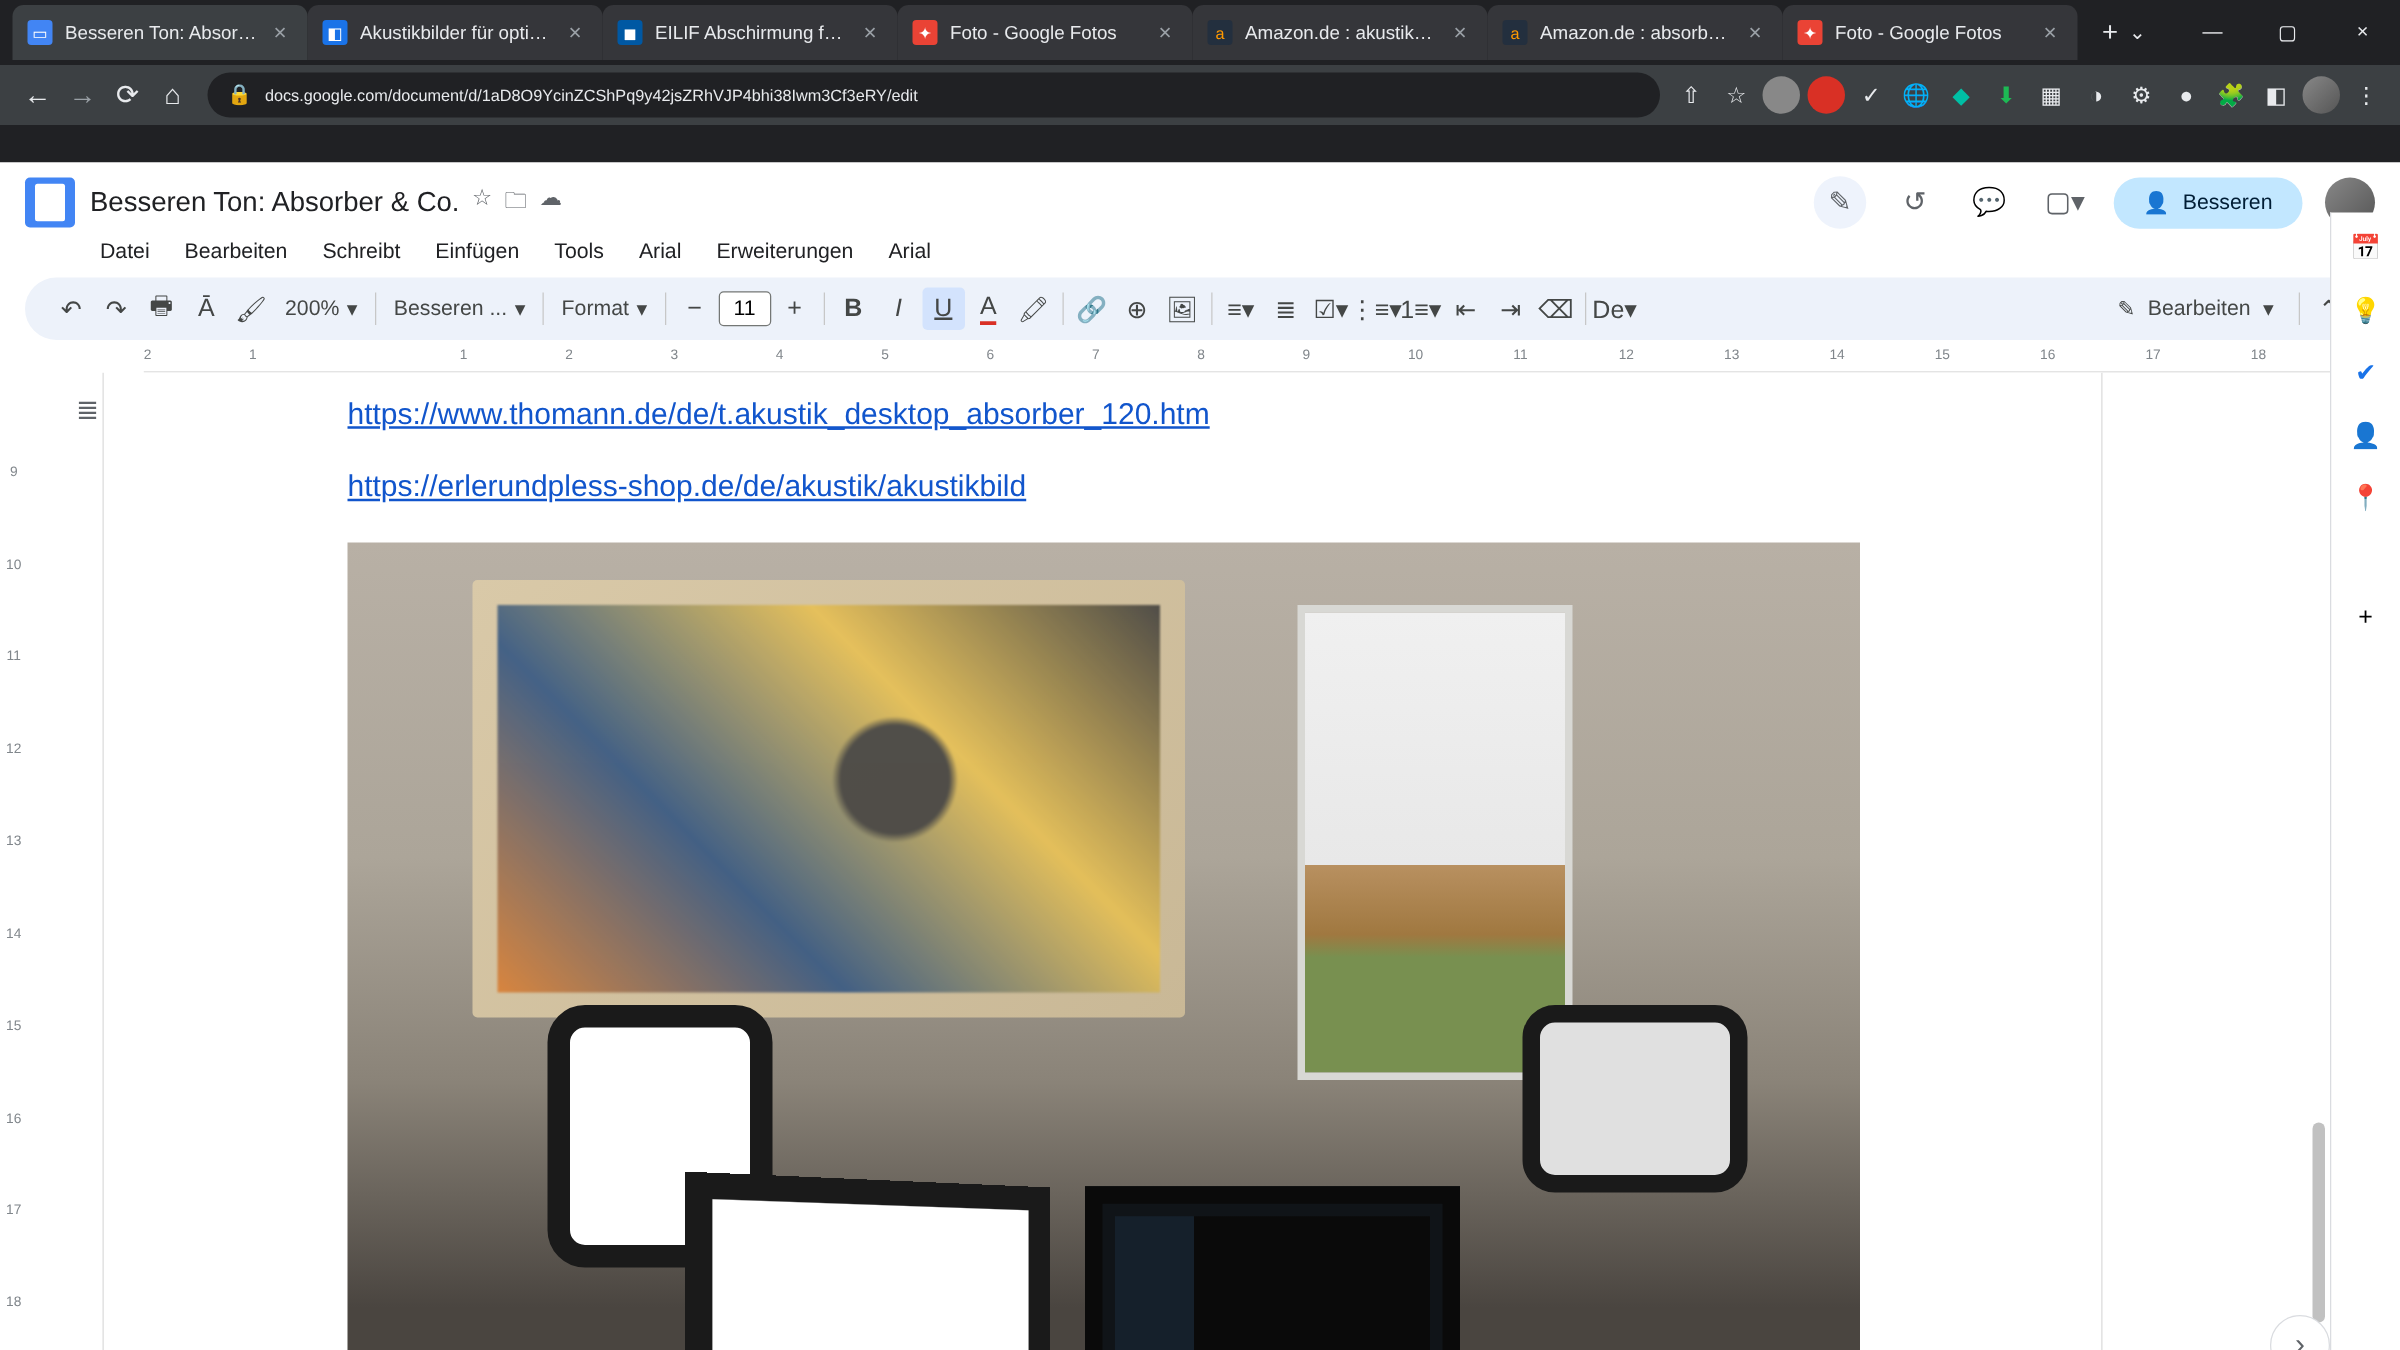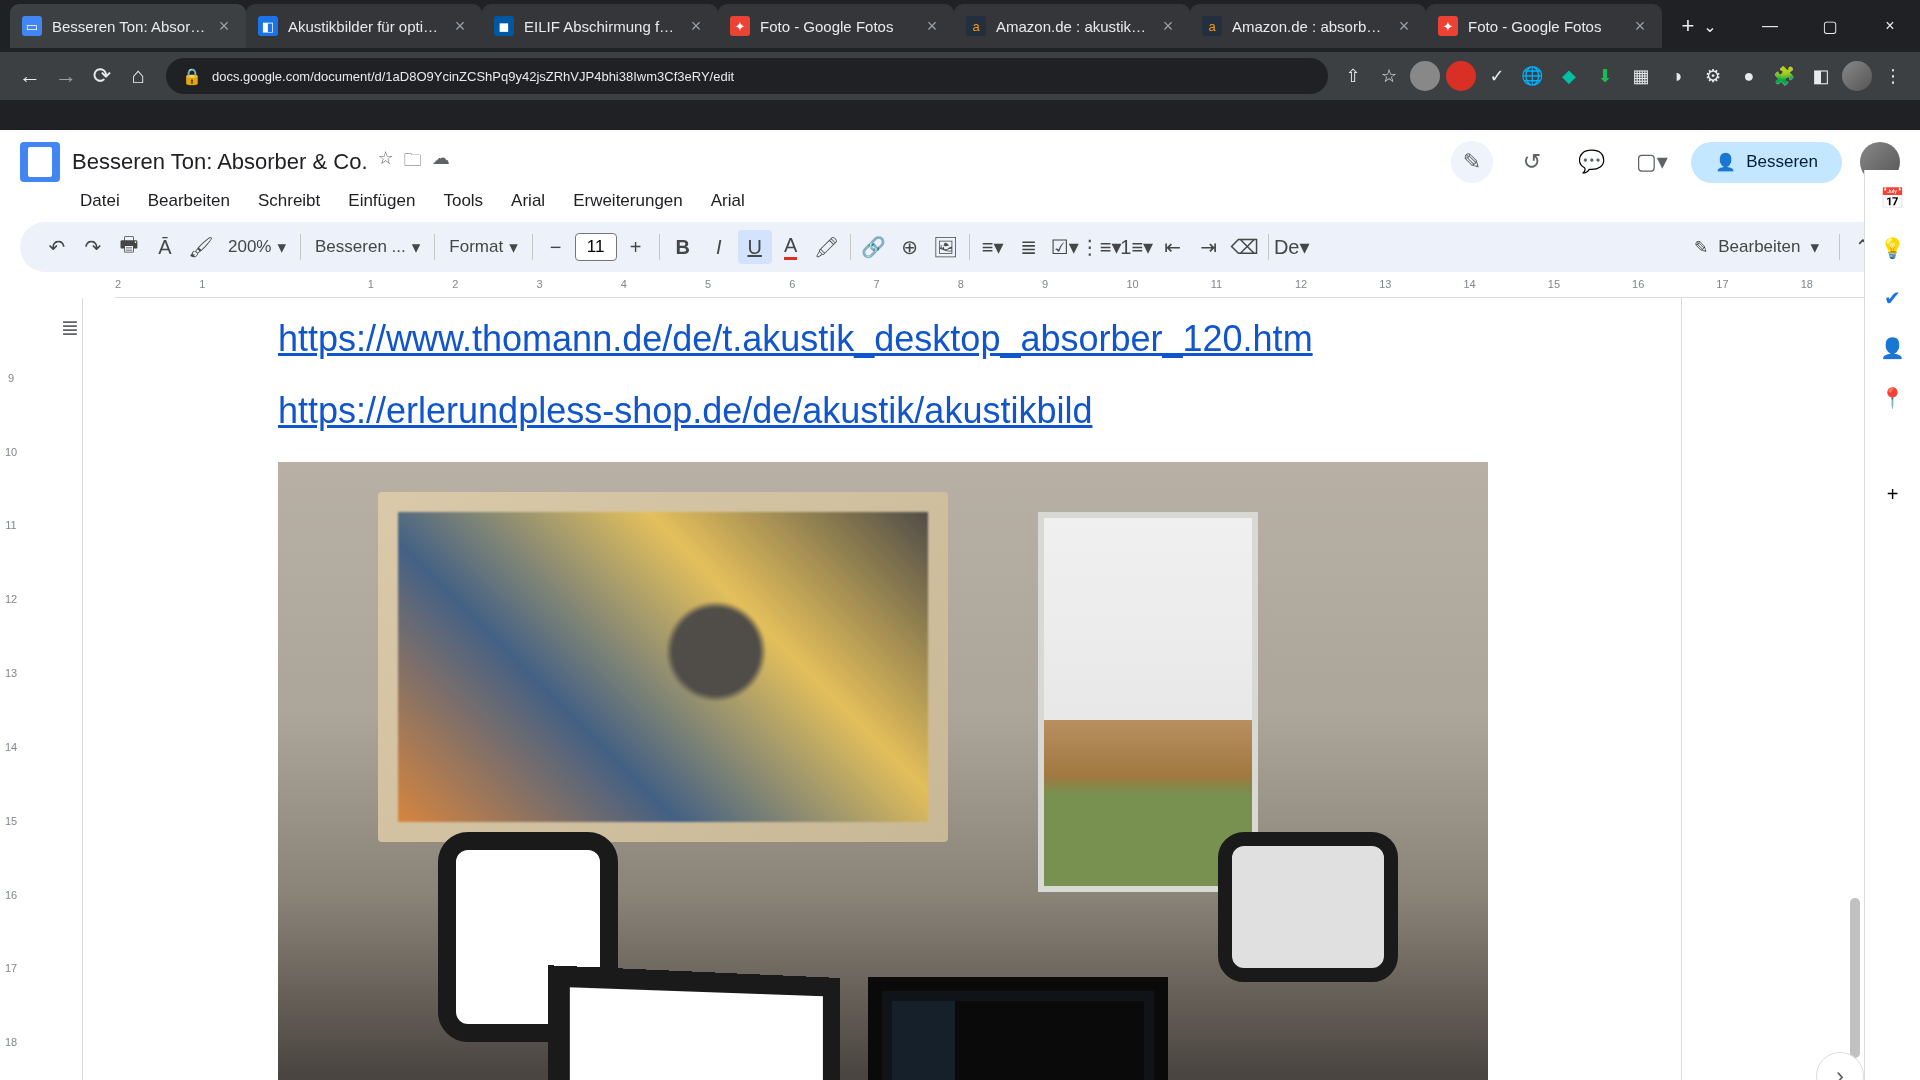--- a/index.html
+++ b/index.html
@@ -56,21 +56,21 @@
 .ruler-tick { flex: 1; text-align: left; position: relative; }
 
 
 .doc-container { flex: 1; display: flex; overflow: hidden; position: relative; }
 .left-gutter { width: 60px; padding-top: 12px; }
 .outline-btn { width: 36px; height: 36px; margin-left: 30px; display: flex; align-items: center; justify-content: center; color: #5f6368; cursor: pointer; font-size: 22px; }
 .v-ruler { width: 22px; color: #80868b; font-size: 11px; padding-top: 0; display: flex; flex-direction: column; }
 .v-ruler div { height: 76px; text-align: center; writing-mode: horizontal-tb; }
 .page-wrap { flex: 1; display: flex; justify-content: flex-start; background: #fff; }
 .page { width: 1600px; background: #fff; border-left: 1px solid #dcdcdc; border-right: 1px solid #dcdcdc; padding: 20px 195px 0 195px; }
-.doc-link { color: #1155cc; text-decoration: underline; font-size: 36px; display: block; margin-bottom: 30px; font-family: Arial; }
+.doc-link { color: #1155cc; text-decoration: underline; font-size: 24px; display: block; margin-bottom: 30px; font-family: Arial; }
 .doc-image { width: 1210px; height: 720px; background: linear-gradient(180deg, #b8b0a5 0%, #aca599 35%, #8a8378 60%, #4a4540 85%); margin-top: 20px; display: block; position: relative; overflow: hidden; }
 
 .wall-art { position: absolute; left: 100px; top: 30px; width: 570px; height: 350px; background: linear-gradient(135deg, #d9c9a8, #c9b896); border-radius: 4px; }
 .wall-art::before { content: ""; position: absolute; inset: 20px; background: radial-gradient(circle at 60% 45%, #3a3a3a 12%, transparent 14%), linear-gradient(45deg, #d97b2e, #2b5080, #e8c050, #3a3a3a); filter: blur(1px); opacity: 0.85; }
 .win { position: absolute; right: 230px; top: 50px; width: 220px; height: 380px; background: linear-gradient(180deg, #f0f0f0 0%, #e8e8e8 55%, #b89060 55%, #a07840 70%, #789050 75%); border: 6px solid #d8d8d4; }
 .monitor1 { position: absolute; left: 275px; bottom: 0; width: 300px; height: 210px; background: #fff; border: 20px solid #1a1a1a; transform: perspective(600px) rotateY(14deg); }
 .monitor2 { position: absolute; left: 590px; bottom: 5px; width: 300px; height: 200px; background: #101418; border: 14px solid #0a0a0a; }
 .monitor2::before { content: ""; position: absolute; inset: 10px; background: linear-gradient(90deg, #15202b 25%, #0a0a0a 25%); }
 .softbox1 { position: absolute; left: 160px; bottom: 140px; width: 180px; height: 210px; background: #fff; border: 18px solid #1a1a1a; border-radius: 30px; }
 .softbox2 { position: absolute; right: 90px; bottom: 200px; width: 180px; height: 150px; background: #e0e0e0; border: 14px solid #1a1a1a; border-radius: 26px; }

